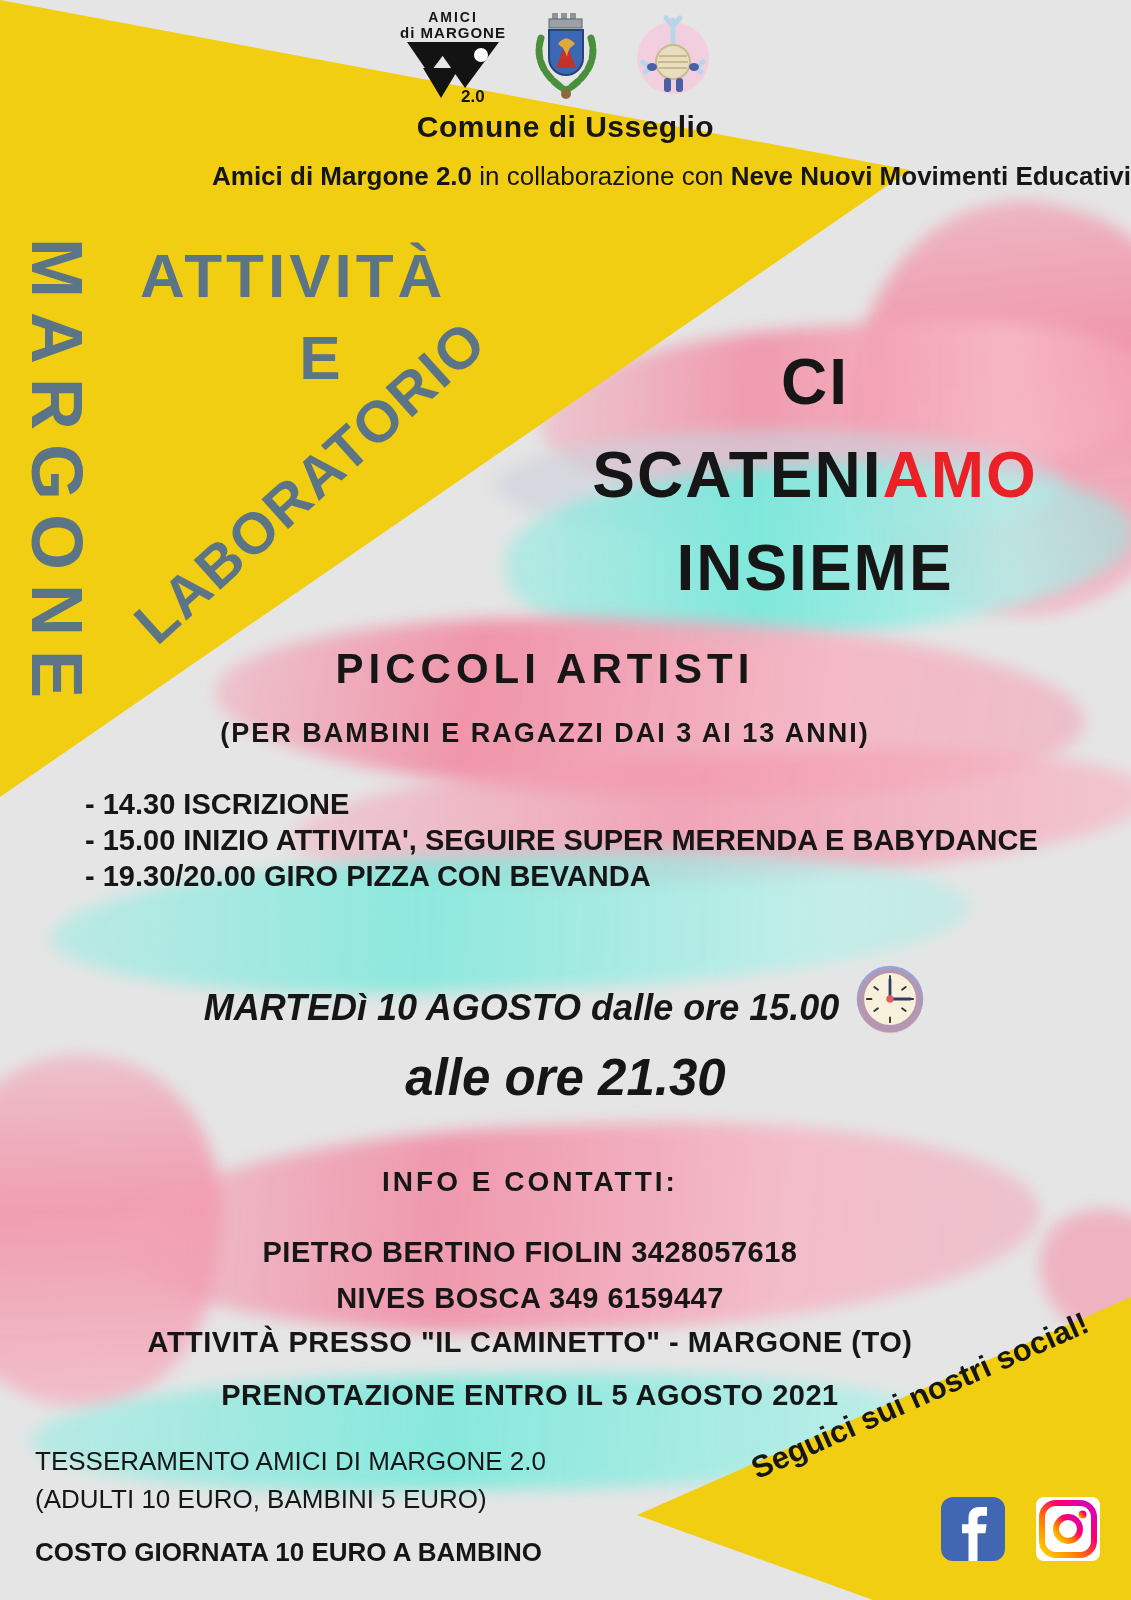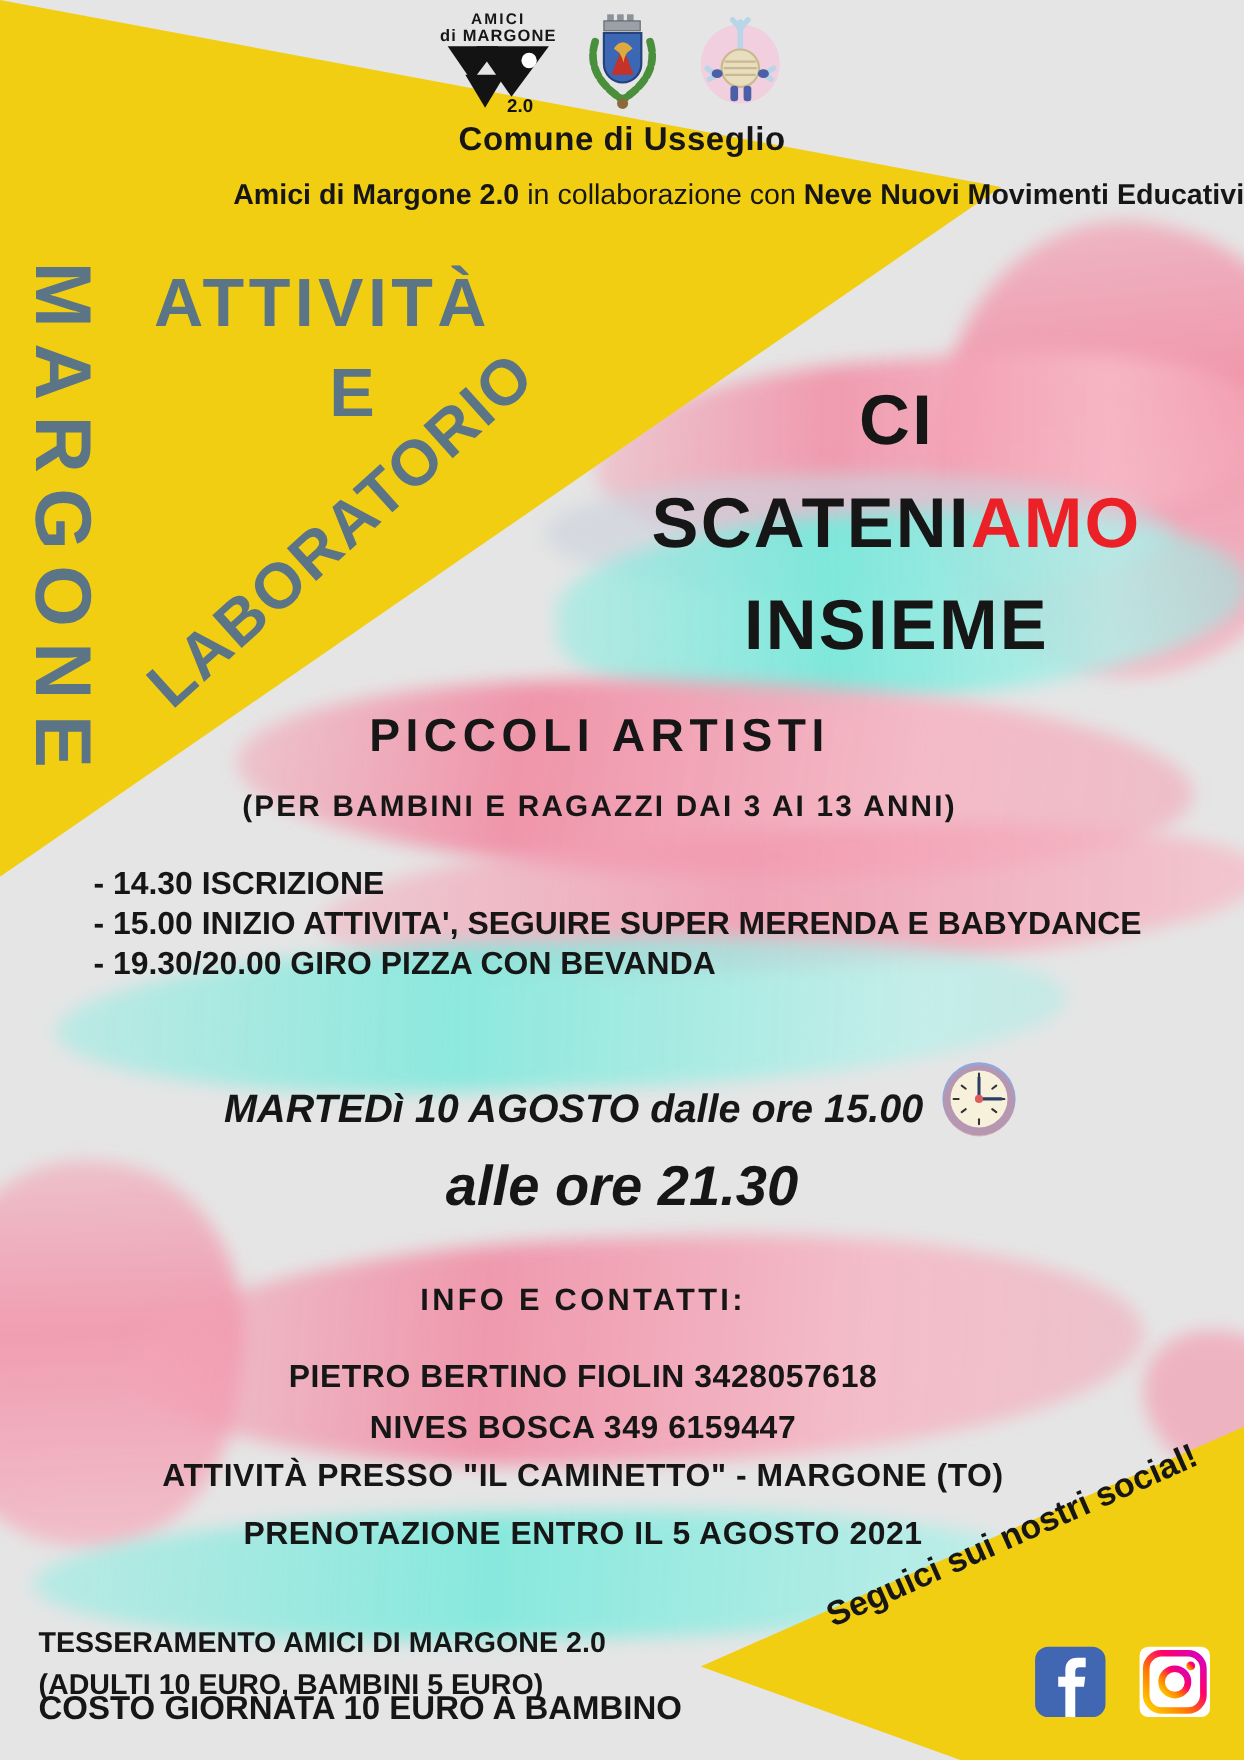--- a/index.html
+++ b/index.html
@@ -69,22 +69,22 @@
   .date1 svg{vertical-align:-16px;margin-left:14px;}
   .date2{left:0;top:1048px;width:1131px;text-align:center;z-index:5;
     font-size:51px;font-weight:bold;font-style:italic;}
   
   .info-heading{left:0;top:1166px;width:1060px;text-align:center;z-index:5;
     font-size:28px;font-weight:bold;letter-spacing:3px;}
   .contact-line{left:0;width:1060px;text-align:center;z-index:5;
     font-size:29px;font-weight:bold;letter-spacing:.5px;}
   .c1{top:1236px;} .c2{top:1282px;} .c3{top:1326px;} .c4{top:1379px;}
   
-  .tesseramento{left:35px;top:1474px;z-index:5;font-size:26px;font-weight:bold;line-height:38px;}
-  .costo{left:35px;top:1537px;z-index:5;font-size:30px;font-weight:bold;}
+  .tesseramento{left:35px;top:1442px;z-index:5;font-size:26px;font-weight:normal;line-height:38px;}
+  .costo{left:35px;top:1537px;z-index:5;font-size:26px;font-weight:bold;}
   
   .social-cta{left:690px;top:1378px;width:460px;text-align:center;z-index:5;
     transform:rotate(-24deg);font-size:31px;font-weight:bold;}
   .fb-icon{left:941px;top:1497px;width:64px;height:64px;z-index:5;background:#4267B2;
     border-radius:12px;overflow:hidden;}
   .ig-icon{left:1036px;top:1497px;width:64px;height:64px;z-index:5;background:#ffffff;
     border-radius:8px;}
 </style>
 </head>
 <body>

